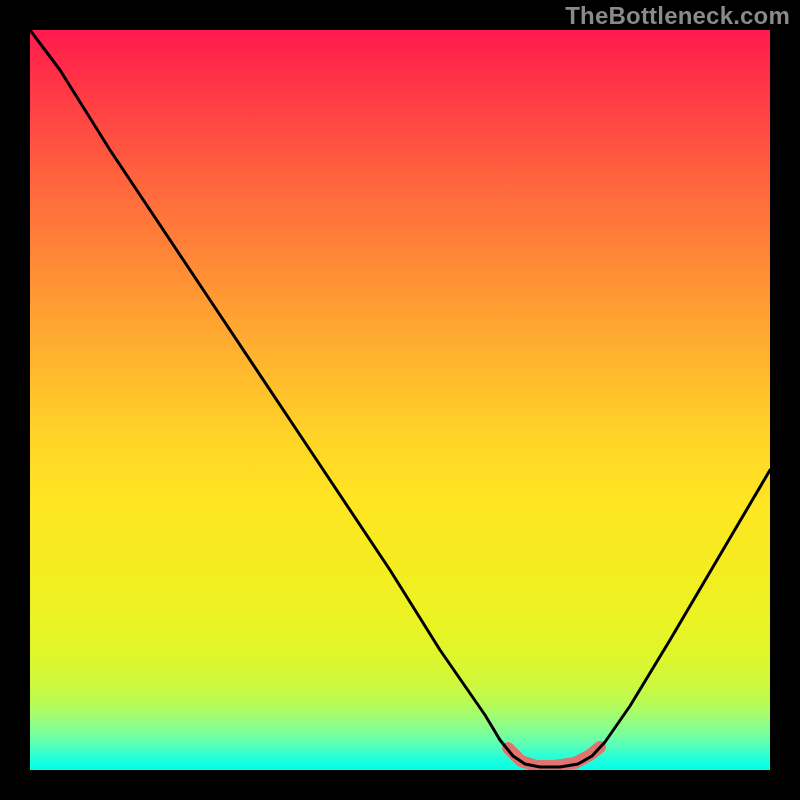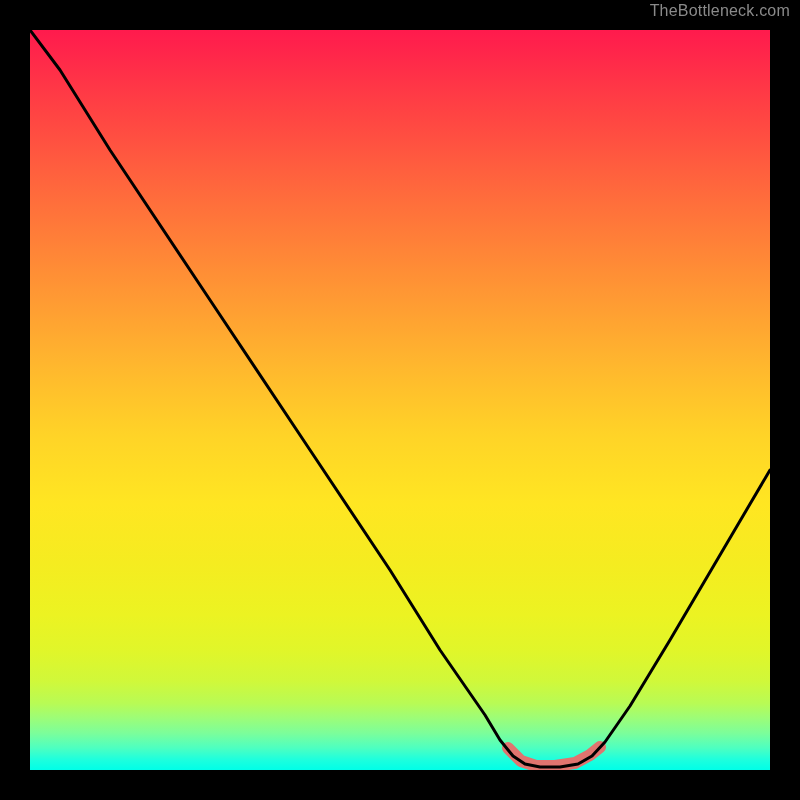--- a/index.html
+++ b/index.html
@@ -53,23 +53,23 @@
     position: absolute;
     inset: 0;
     width: 100%;
     height: 100%;
   }
   .watermark {
     position: absolute;
     top: 2px;
     right: 10px;
     color: #8a8a8a;
-    font-size: 16px;
+    font-size: 24px;
     letter-spacing: 0.2px;
-    font-weight: 400;
+    font-weight: 700;
   }
 </style>
 </head>
 <body>
 
 <div class="frame">
   <div class="watermark">TheBottleneck.com</div>
   <div class="plot-area">
     <div class="gradient"></div>
     <svg class="curve-svg" viewBox="0 0 740 740" preserveAspectRatio="none">

